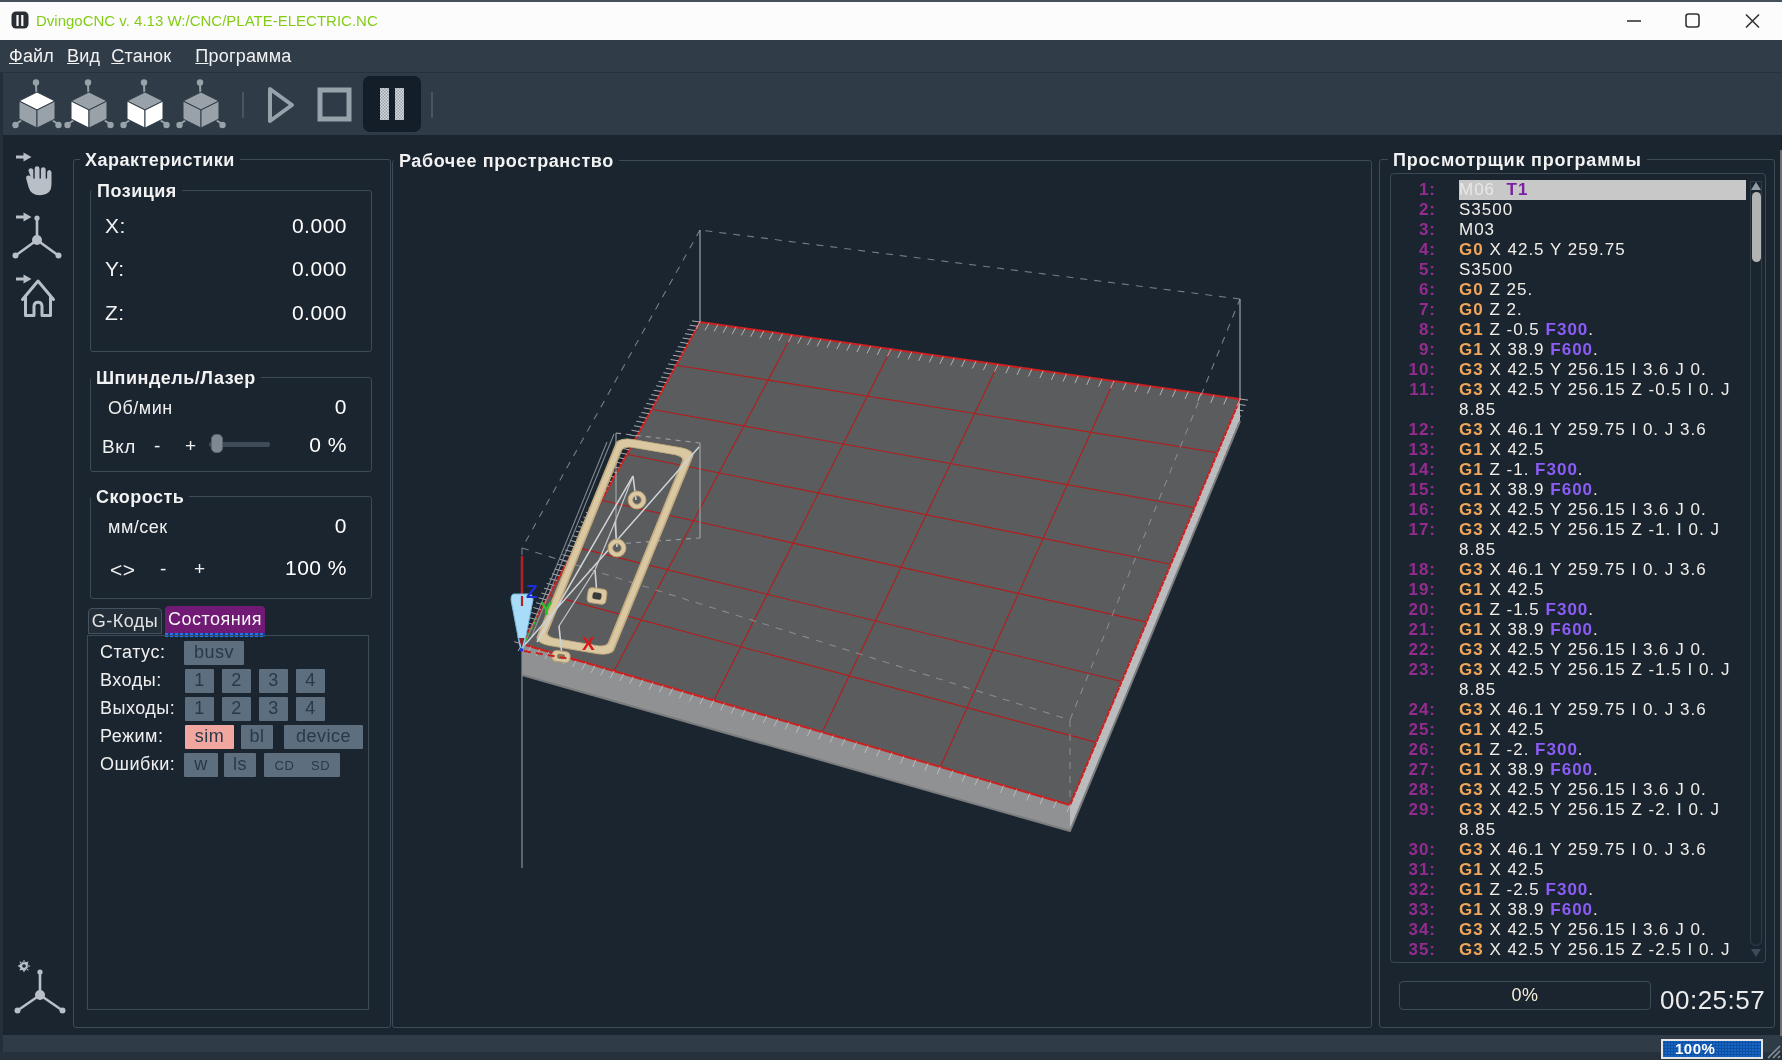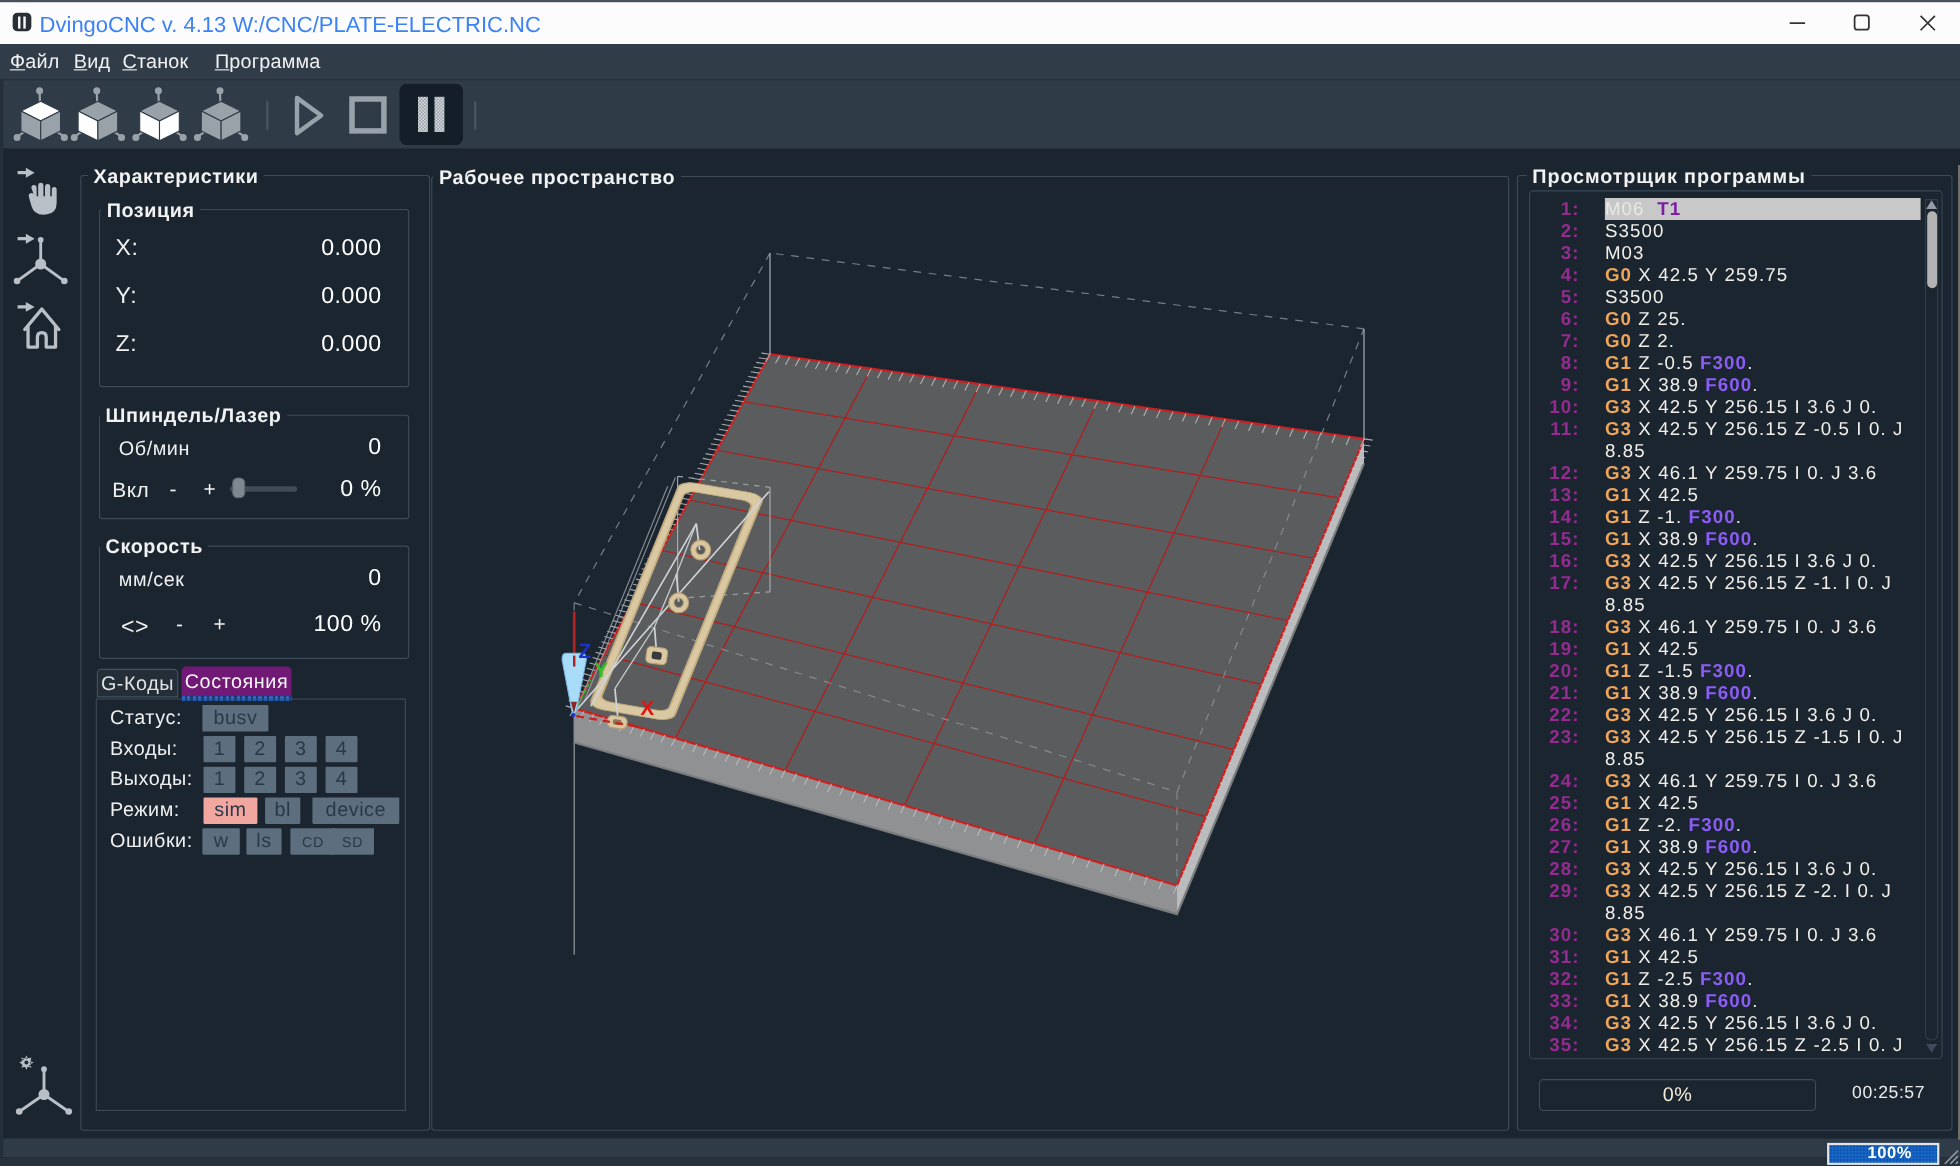--- a/index.html
+++ b/index.html
@@ -16,21 +16,21 @@
 .g{color:#f0a558;font-weight:bold}
 .f{color:#8b5cf6;font-weight:bold}
 </style></head><body>
 <div class="abs" style="left:0;top:0;width:1782px;height:2px;background:#46505a"></div>
 <div class="abs" style="left:0;top:2px;width:1782px;height:38px;background:#fcfcfc"></div>
 <svg class="abs" style="left:11px;top:11px" width="19" height="19">
 <rect x="0.5" y="0.5" width="17" height="17" rx="4.5" fill="#2a2f35"></rect>
 <rect x="5.4" y="4" width="2.2" height="11" fill="#fcfcfc"></rect>
 <rect x="10.2" y="4" width="2.2" height="11" fill="#fcfcfc"></rect>
 </svg>
-<div class="abs" style="left:36px;top:12px;font-size:20px;letter-spacing:0;color:#3b82f6">DvingoCNC v. 4.13 W:/CNC/PLATE-ELECTRIC.NC</div>
+<div class="abs" style="left:36px;top:12px;font-size:15px;letter-spacing:0;color:#84cc16">DvingoCNC v. 4.13 W:/CNC/PLATE-ELECTRIC.NC</div>
 <svg class="abs" style="left:1610px;top:2px" width="172" height="38">
 <path d="M17 19 L31 19" stroke="#333" stroke-width="1.6"></path>
 <rect x="76" y="12" width="13" height="13" rx="2.5" fill="none" stroke="#333" stroke-width="1.6"></rect>
 <path d="M136 12.5 L149 25.5 M149 12.5 L136 25.5" stroke="#333" stroke-width="1.6"></path>
 </svg>
 <div class="abs" style="left:0;top:40px;width:1782px;height:32px;background:#303c48"></div>
 <div class="abs" style="left:0;top:46px;font-size:18px;color:#f2f2f2;letter-spacing:0.2px"><span style="margin-left:9px"><u>Ф</u>айл</span><span style="margin-left:13px"><u>В</u>ид</span><span style="margin-left:11px"><u>С</u>танок</span><span style="margin-left:24px"><u>П</u>рограмма</span></div>
 <div class="abs" style="left:0;top:72px;width:1782px;height:63px;background:#2f3b47;border-top:1px solid #27313c"></div>
 <div class="abs" style="left:0;top:1035px;width:1782px;height:17px;background:#2f3b47"></div>
 <div class="abs" style="left:0;top:1052px;width:1782px;height:8px;background:#27313c"></div>
@@ -281,19 +281,19 @@
     <div class="r"><span class="n">32:</span><span class="g">G1</span> Z -2.5 <span class="f">F300</span>.</div>
     <div class="r"><span class="n">33:</span><span class="g">G1</span> X 38.9 <span class="f">F600</span>.</div>
     <div class="r"><span class="n">34:</span><span class="g">G3</span> X 42.5 Y 256.15 I 3.6 J 0.</div>
     <div class="r"><span class="n">35:</span><span class="g">G3</span> X 42.5 Y 256.15 Z -2.5 I 0. J</div>
   </div>
 <div class="abs" style="left:1750px;top:181px;width:12px;height:765px;border:1px solid #303e4c;border-radius:0 0 6px 6px"></div>
 <div class="abs" style="left:1751px;top:182px;width:0;height:0;border-left:5px solid transparent;border-right:5px solid transparent;border-bottom:8px solid #939ca4"></div>
 <div class="abs" style="left:1751.5px;top:192px;width:9px;height:70px;background:#b3b3b3;border-radius:5px"></div>
 <div class="abs" style="left:1751px;top:949px;width:0;height:0;border-left:5px solid transparent;border-right:5px solid transparent;border-top:8px solid #3e4b5a"></div>
 <div class="abs" style="left:1399px;top:981px;width:252px;height:29px;border:1px solid #3e4b59;border-radius:4px;color:#f5ecd8;font-size:18px;text-align:center;line-height:27px">0%</div>
-<div class="abs" style="left:1660px;top:985px;width:90px;text-align:right;color:#ececec;font-size:16px">00:25:57</div>
+<div class="abs" style="left:1660px;top:985px;width:90px;text-align:right;color:#ececec;font-size:26px">00:25:57</div>
 <div class="abs" style="left:1661px;top:1039px;width:102px;height:20px;border:2px solid #e4e4e4;background:#1766c8">
 <div style="width:100%;height:100%;background-image:radial-gradient(#0d4fa0 1px,transparent 1.2px);background-size:3px 3px;
-text-align:center;color:#fff;font-weight:bold;font-size:15px;line-height:16px;padding-left:12px">100%</div>
+color:#fff;font-weight:bold;font-size:15px;line-height:16px;padding-left:12px">100%</div>
   </div>
 <svg class="abs" style="left:1766px;top:1044px" width="16" height="16">
 <path d="M14 2 L2 14 M14 7 L7 14 M14 12 L12 14" stroke="#8a949c" stroke-width="1.5"></path>
 </svg>
 </body></html>

